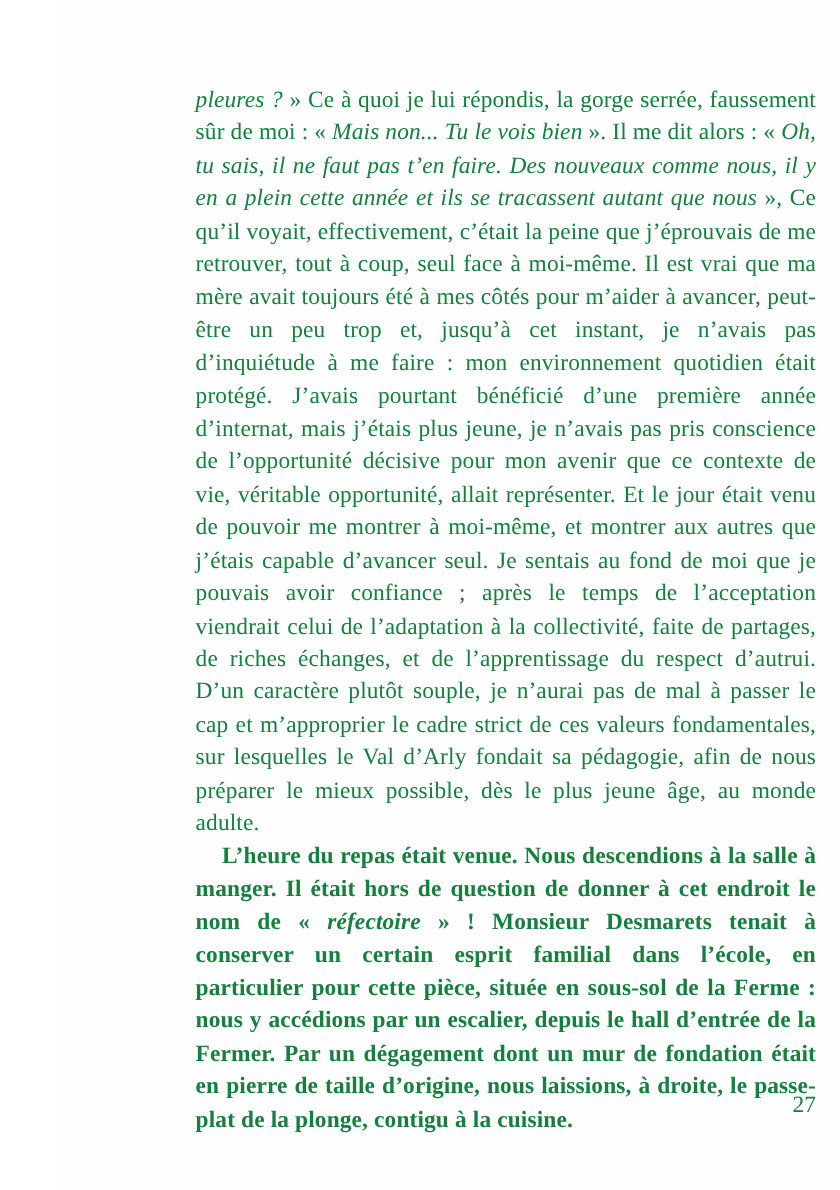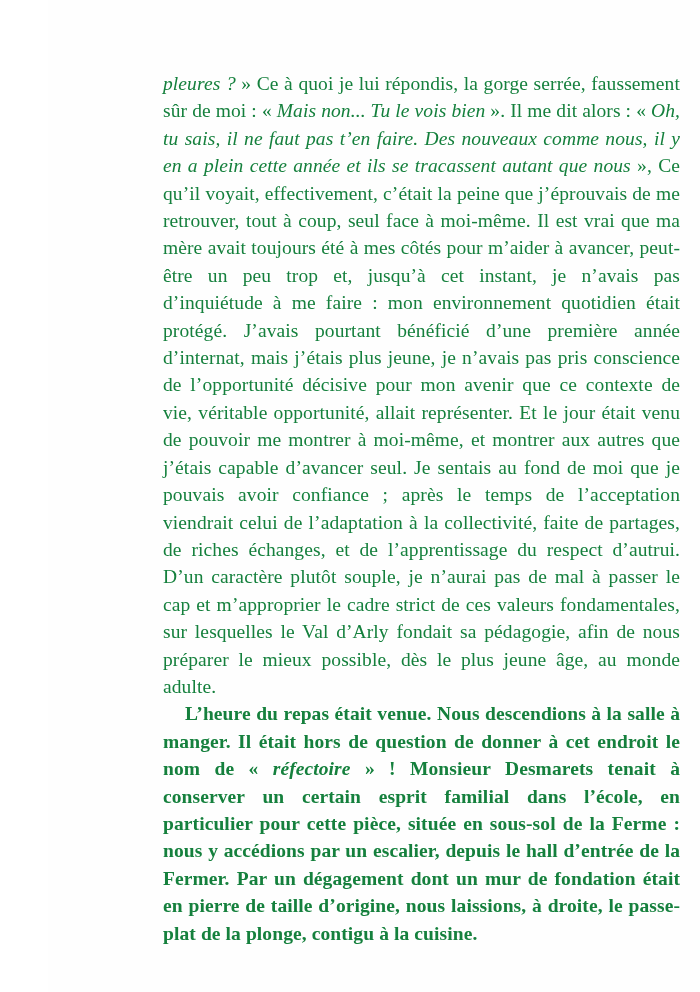--- a/index.html
+++ b/index.html
@@ -50,13 +50,14 @@
   }
 </style>
 </head>
 <body>
 
 <div class="book-page">
   <div class="text-block">
       <p class=""><em>pleures ? </em><span>» Ce à quoi je lui répondis, la gorge serrée, faussement sûr de moi : « </span><em>Mais non... Tu le vois bien</em><span> ». Il me dit alors : « </span><em>Oh, tu sais, il ne faut pas t’en faire. Des nouveaux comme nous, il y en a plein cette année et ils se tracassent autant que nous</em><span> », Ce qu’il voyait, effectivement, c’était la peine que j’éprouvais de me retrouver, tout à coup, seul face à moi-même. Il est vrai que ma mère avait toujours été à mes côtés pour m’aider à avancer, peut-être un peu trop et, jusqu’à cet instant, je n’avais pas d’inquiétude à me faire : mon environnement quotidien était protégé. J’avais pourtant bénéficié d’une première année d’internat, mais j’étais plus jeune, je n’avais pas pris conscience de l’opportunité décisive pour mon avenir que ce contexte de vie, véritable opportunité, allait représenter. Et le jour était venu de pouvoir me montrer à moi-même, et montrer aux autres que j’étais capable d’avancer seul. Je sentais au fond de moi que je pouvais avoir confiance ; après le temps de l’acceptation viendrait celui de l’adaptation à la collectivité, faite de partages, de riches échanges, et de l’apprentissage du respect d’autrui. D’un caractère plutôt souple, je n’aurai pas de mal à passer le cap et m’approprier le cadre strict de ces valeurs fondamentales, sur lesquelles le Val d’Arly fondait sa pédagogie, afin de nous préparer le mieux possible, dès le plus jeune âge, au monde adulte.</span></p>
       <p class="indent"><span>L’heure du repas était venue. Nous descendions à la salle à manger. Il était hors de question de donner à cet endroit le nom de « </span><em>réfectoire</em><span> » ! Monsieur Desmarets tenait à conserver un certain esprit familial dans l’école, en particulier pour cette pièce, située en sous-sol de la Ferme : nous y accédions par un escalier, depuis le hall d’entrée de la Fermer. Par un dégagement dont un mur de fondation était en pierre de taille d’origine, nous laissions, à droite, le passe-plat de la plonge, contigu à la cuisine.</span></p>
     </div>
+  <div class="page-number">27</div>
 </div>
 
 </body></html>

